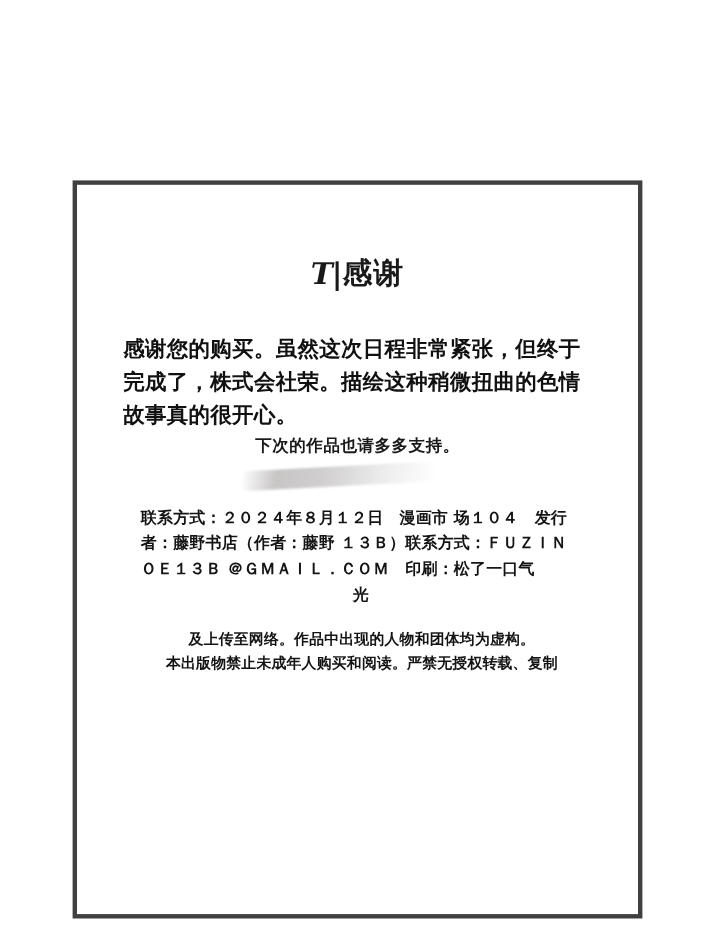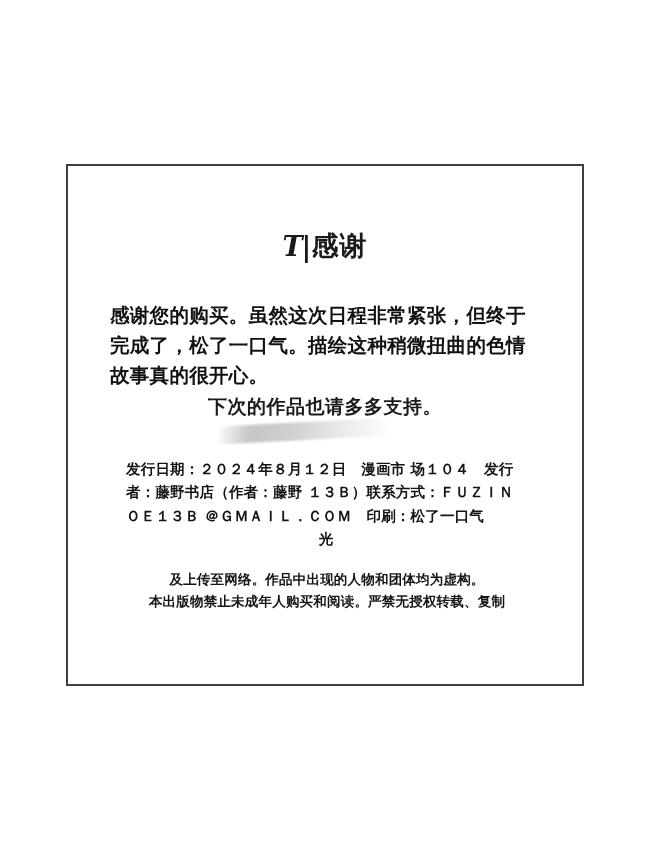--- a/index.html
+++ b/index.html
@@ -17,22 +17,22 @@
     position: relative;
     width: 650px;
     height: 850px;
     background: #ffffff;
   }
   .frame {
     position: absolute;
     left: 66px;
     top: 164px;
     width: 518px;
-    height: 522px;
-    border: 2px solid #404040;
+    height: 671px;
+    border: 4px solid #404040;
     background: #ffffff;
     box-sizing: border-box;
   }
   .inner {
     position: absolute;
     left: 0;
     top: 0;
     width: 100%;
     height: 100%;
   }
@@ -68,21 +68,21 @@
     color: #111111;
     text-align: left;
     letter-spacing: 0.3px;
   }
   .sub-line {
     position: absolute;
     top: 228px;
     left: 0;
     width: 100%;
     text-align: center;
-    font-size: 19px;
+    font-size: 15px;
     font-weight: bold;
     color: #1a1a1a;
     letter-spacing: 0.5px;
   }
   .smudge {
     position: absolute;
     top: 256px;
     left: 150px;
     width: 175px;
     height: 18px;
@@ -121,28 +121,28 @@
 </style>
 </head>
 <body>
 
 <div class="page">
   <div class="frame">
     <div class="inner">
 
       <div class="title"><span class="glyph">T|</span><span>感谢</span></div>
 
-      <div class="body-text">感谢您的购买。虽然这次日程非常紧张，但终于完成了，松了一口气。描绘这种稍微扭曲的色情故事真的很开心。</div>
+      <div class="body-text">感谢您的购买。虽然这次日程非常紧张，但终于完成了，株式会社荣。描绘这种稍微扭曲的色情故事真的很开心。</div>
 
       <div class="sub-line">下次的作品也请多多支持。</div>
 
       <div class="smudge"></div>
 
       <div class="colophon">
-        <span>发行日期：２０２４年８月１２日　漫画市</span>
+        <span>联系方式：２０２４年８月１２日　漫画市</span>
         <span>场１０４　发行者：藤野书店（作者：藤野</span>
         <span>１３Ｂ）联系方式：ＦＵＺＩＮＯＥ１３Ｂ</span>
         <span>＠ＧＭＡＩＬ．ＣＯＭ　印刷：松了一口气</span>
         <span class="last">光</span>
       </div>
 
       <div class="notice">
         <div>及上传至网络。作品中出现的人物和团体均为虚构。</div>
         <div>本出版物禁止未成年人购买和阅读。严禁无授权转载、复制</div>
       </div>

